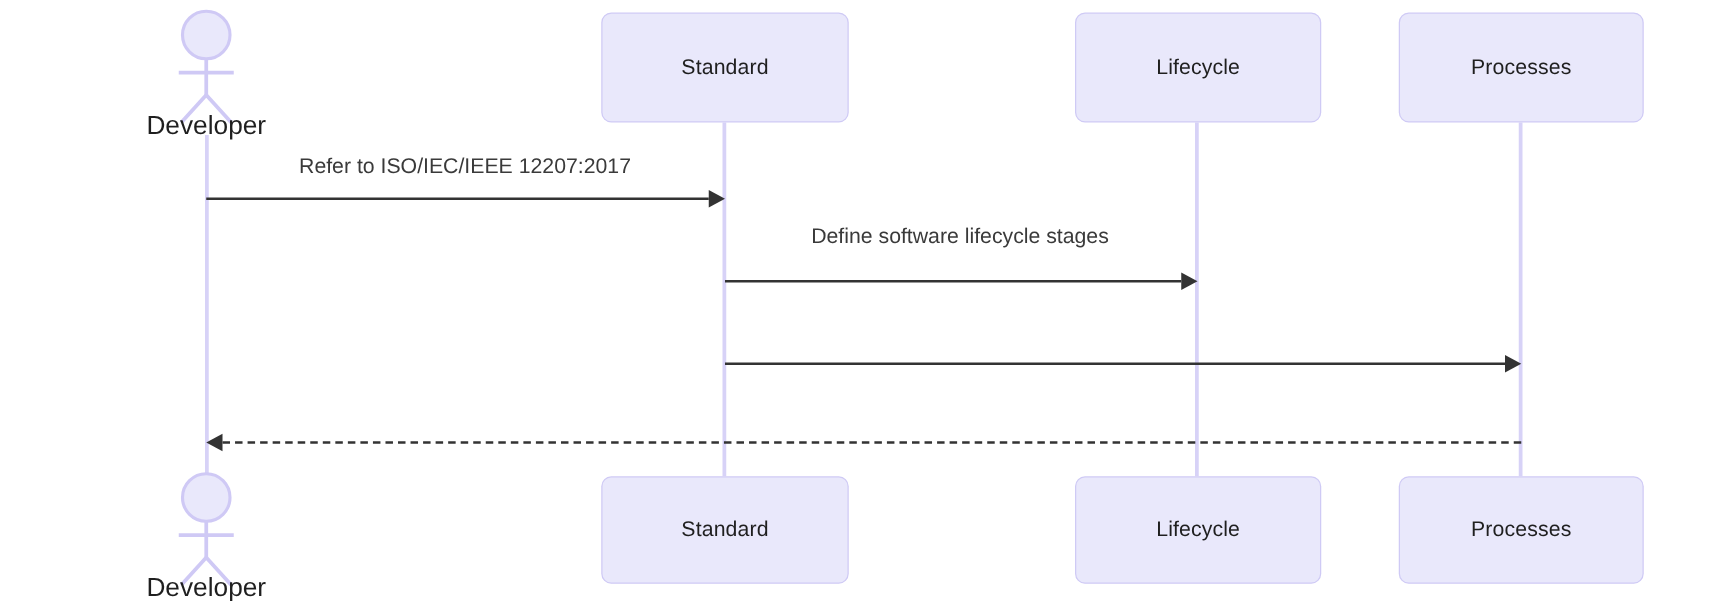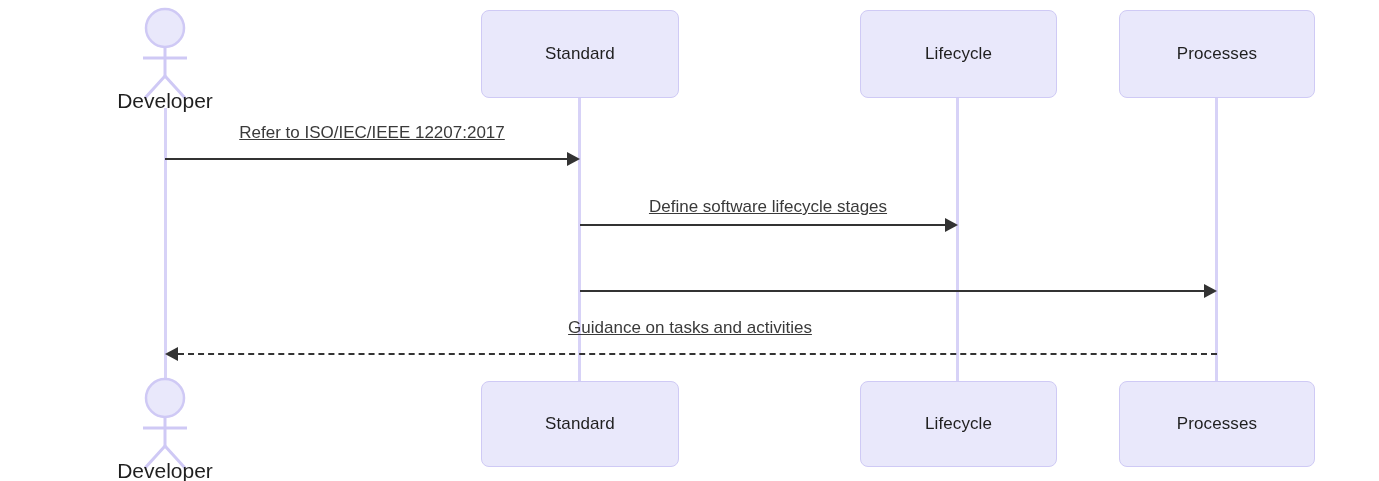--- a/index.html
+++ b/index.html
@@ -18,21 +18,21 @@
                font-size:21px;color:#1f1f1f;}
 
   .msg-line{position:absolute;height:0;border-top:2px solid #333333;}
   .msg-line.dashed{border-top:2px dashed #333333;}
   .arrowhead{position:absolute;width:0;height:0;}
   .arrowhead.right{border-top:7px solid transparent;border-bottom:7px solid transparent;
                    border-left:13px solid #333333;}
   .arrowhead.left{border-top:7px solid transparent;border-bottom:7px solid transparent;
                   border-right:13px solid #333333;}
   .msg-label{position:absolute;transform:translateX(-50%);white-space:nowrap;
-             font-size:17px;color:#3a3a3a;text-decoration:underline;}
+             font-size:17px;color:#3a3a3a;}
 </style>
 </head>
 <body>
 
 <div id="canvas">
 
   <div class="lifeline" style="left:164px;top:108px;height:273px;"></div>
   <div class="lifeline" style="left:578px;top:98px;height:283px;"></div>
   <div class="lifeline" style="left:956px;top:98px;height:283px;"></div>
   <div class="lifeline" style="left:1215px;top:98px;height:283px;"></div>
@@ -55,28 +55,27 @@
     <span>Lifecycle</span>
   </div>
   <div class="pbox" style="left:1119px;top:10px;width:196px;height:88px;">
     <span>Processes</span>
   </div>
 
   <div class="msg-label" style="left:372px;top:123px;">Refer to ISO/IEC/IEEE 12207:2017</div>
   <div class="msg-line" style="left:165px;top:158px;width:402px;"></div>
   <div class="arrowhead right" style="left:567px;top:152px;"></div>
 
-  <div class="msg-label" style="left:768px;top:197px;">Define software lifecycle stages</div>
+  <div class="msg-label" style="left:768px;top:179px;">Define software lifecycle stages</div>
   <div class="msg-line" style="left:580px;top:224px;width:365px;"></div>
   <div class="arrowhead right" style="left:945px;top:218px;"></div>
 
   <div class="msg-line" style="left:580px;top:290px;width:624px;"></div>
   <div class="arrowhead right" style="left:1204px;top:284px;"></div>
 
-  <div class="msg-label" style="left:690px;top:318px;">Guidance on tasks and activities</div>
   <div class="msg-line dashed" style="left:178px;top:353px;width:1039px;"></div>
   <div class="arrowhead left" style="left:165px;top:347px;"></div>
 
   <div class="pbox" style="left:481px;top:381px;width:198px;height:86px;">
     <span>Standard</span>
   </div>
   <div class="pbox" style="left:860px;top:381px;width:197px;height:86px;">
     <span>Lifecycle</span>
   </div>
   <div class="pbox" style="left:1119px;top:381px;width:196px;height:86px;">

